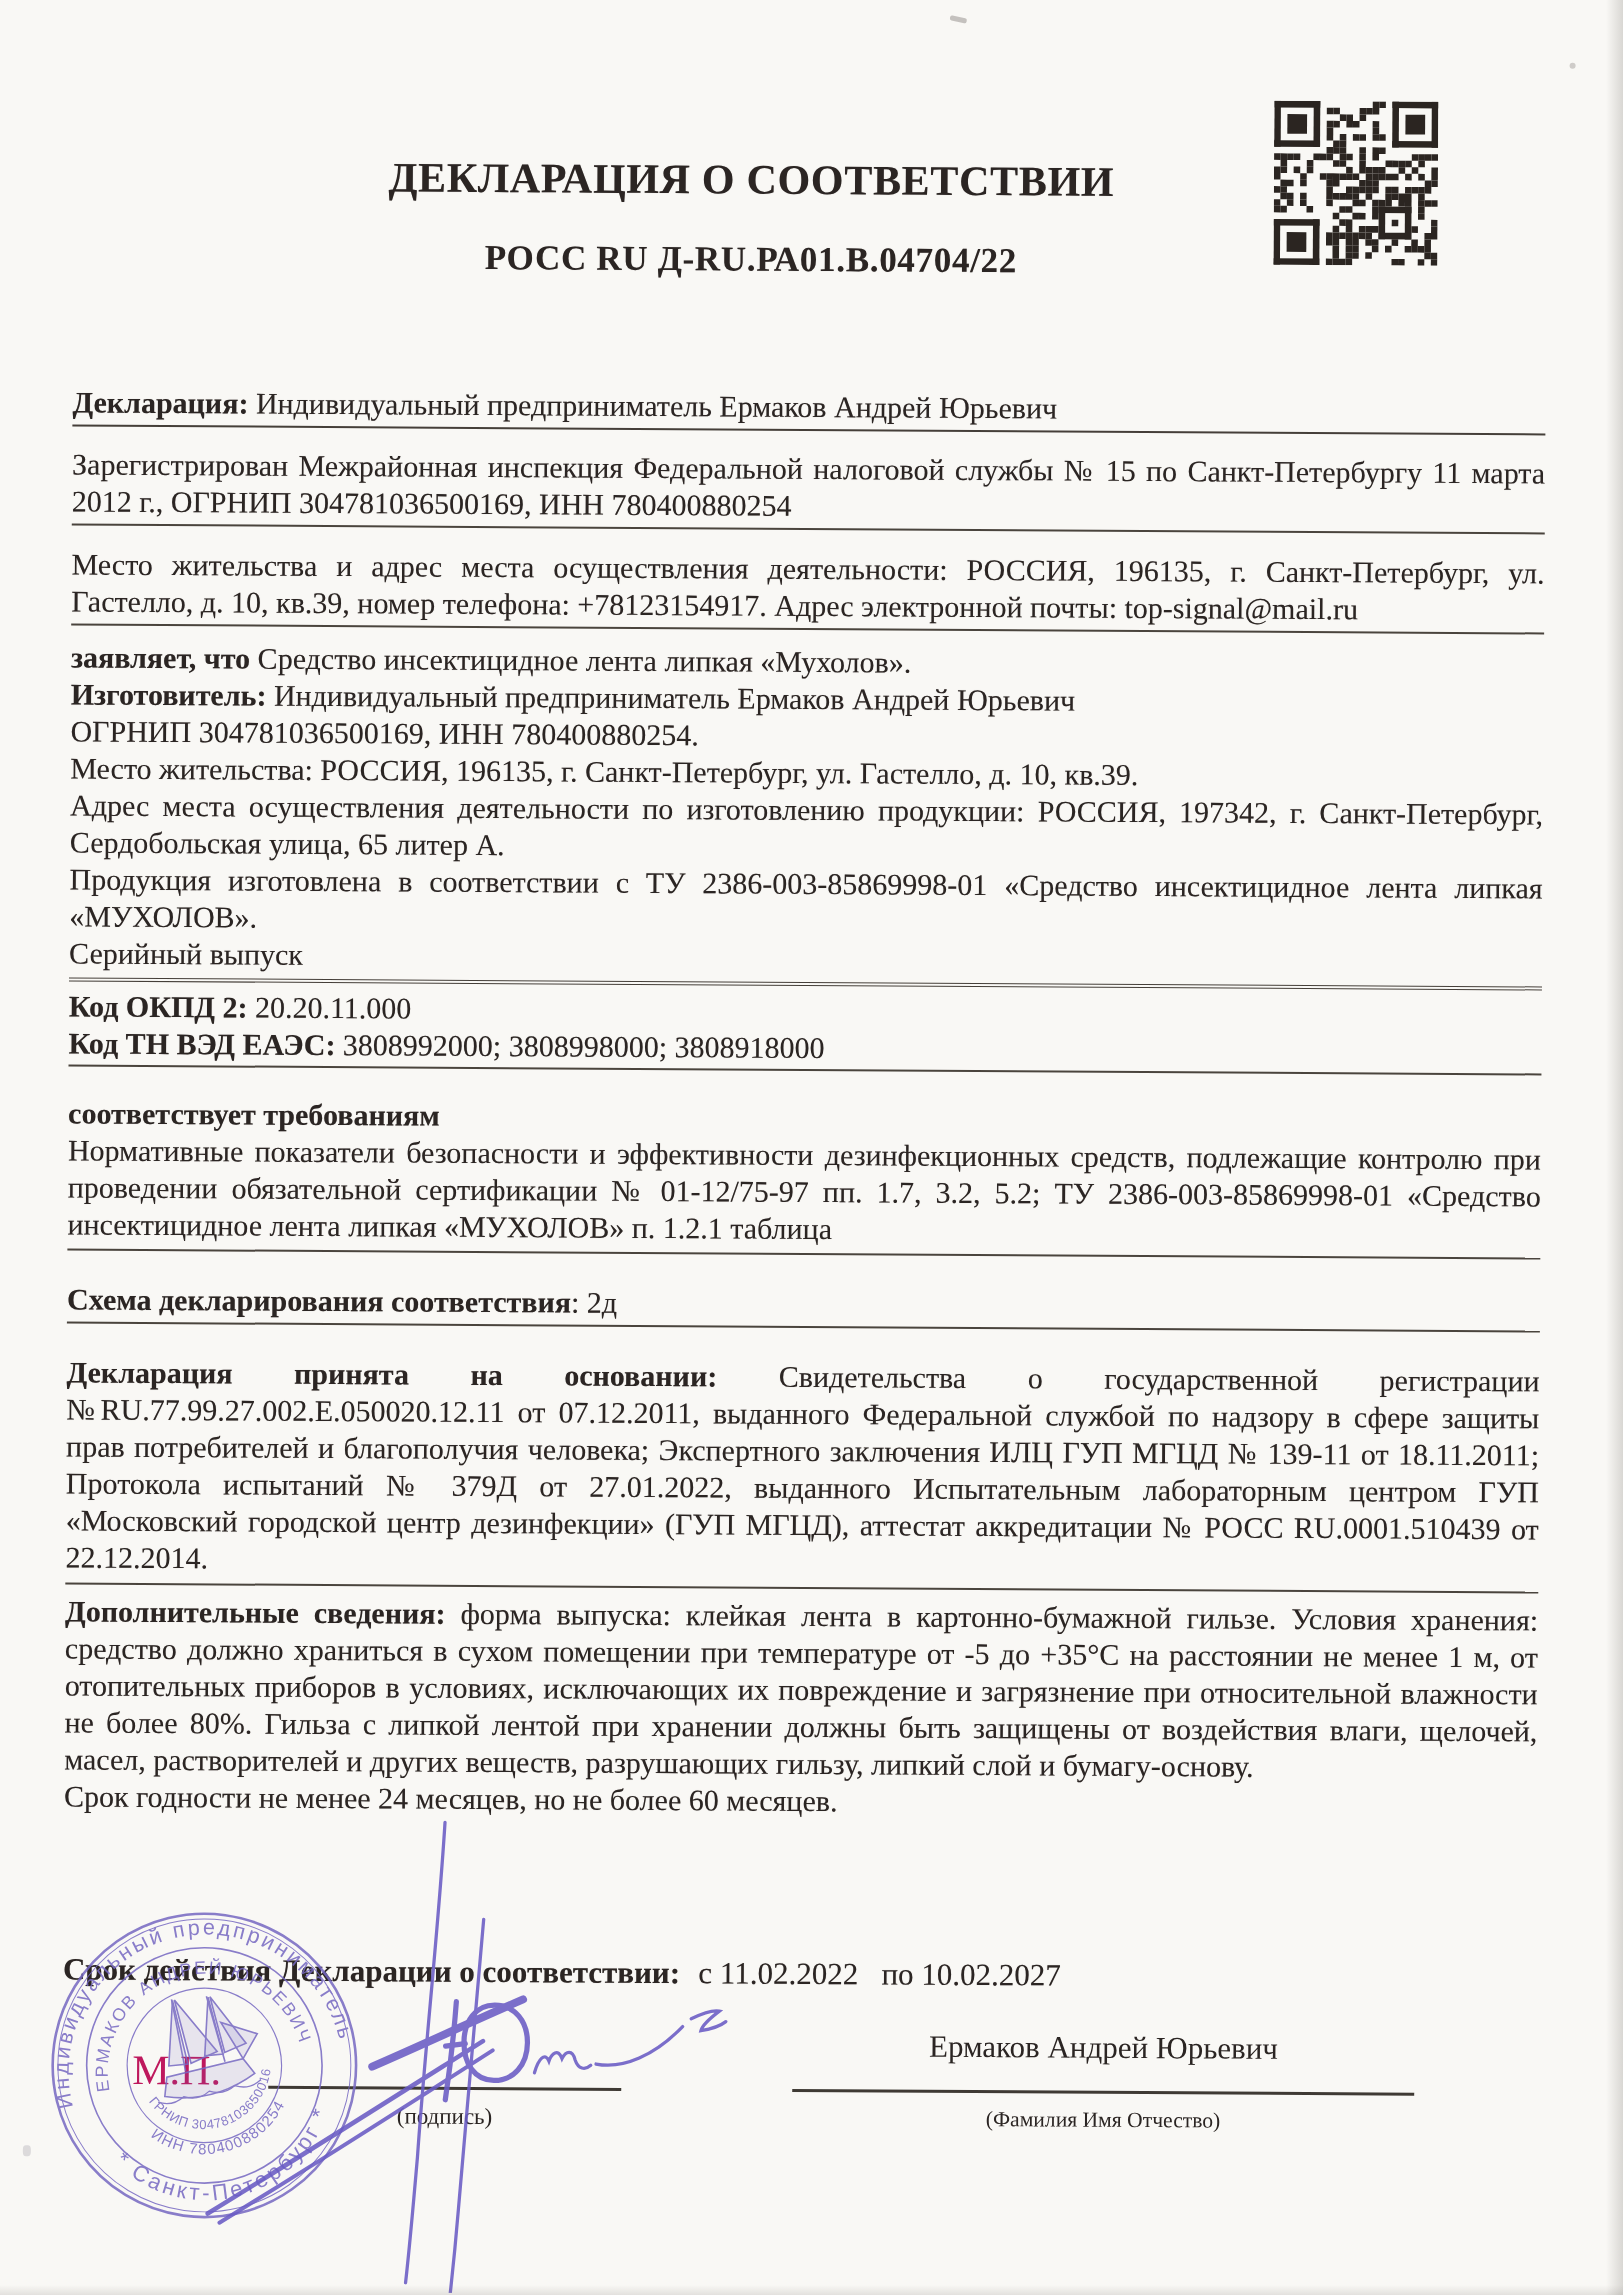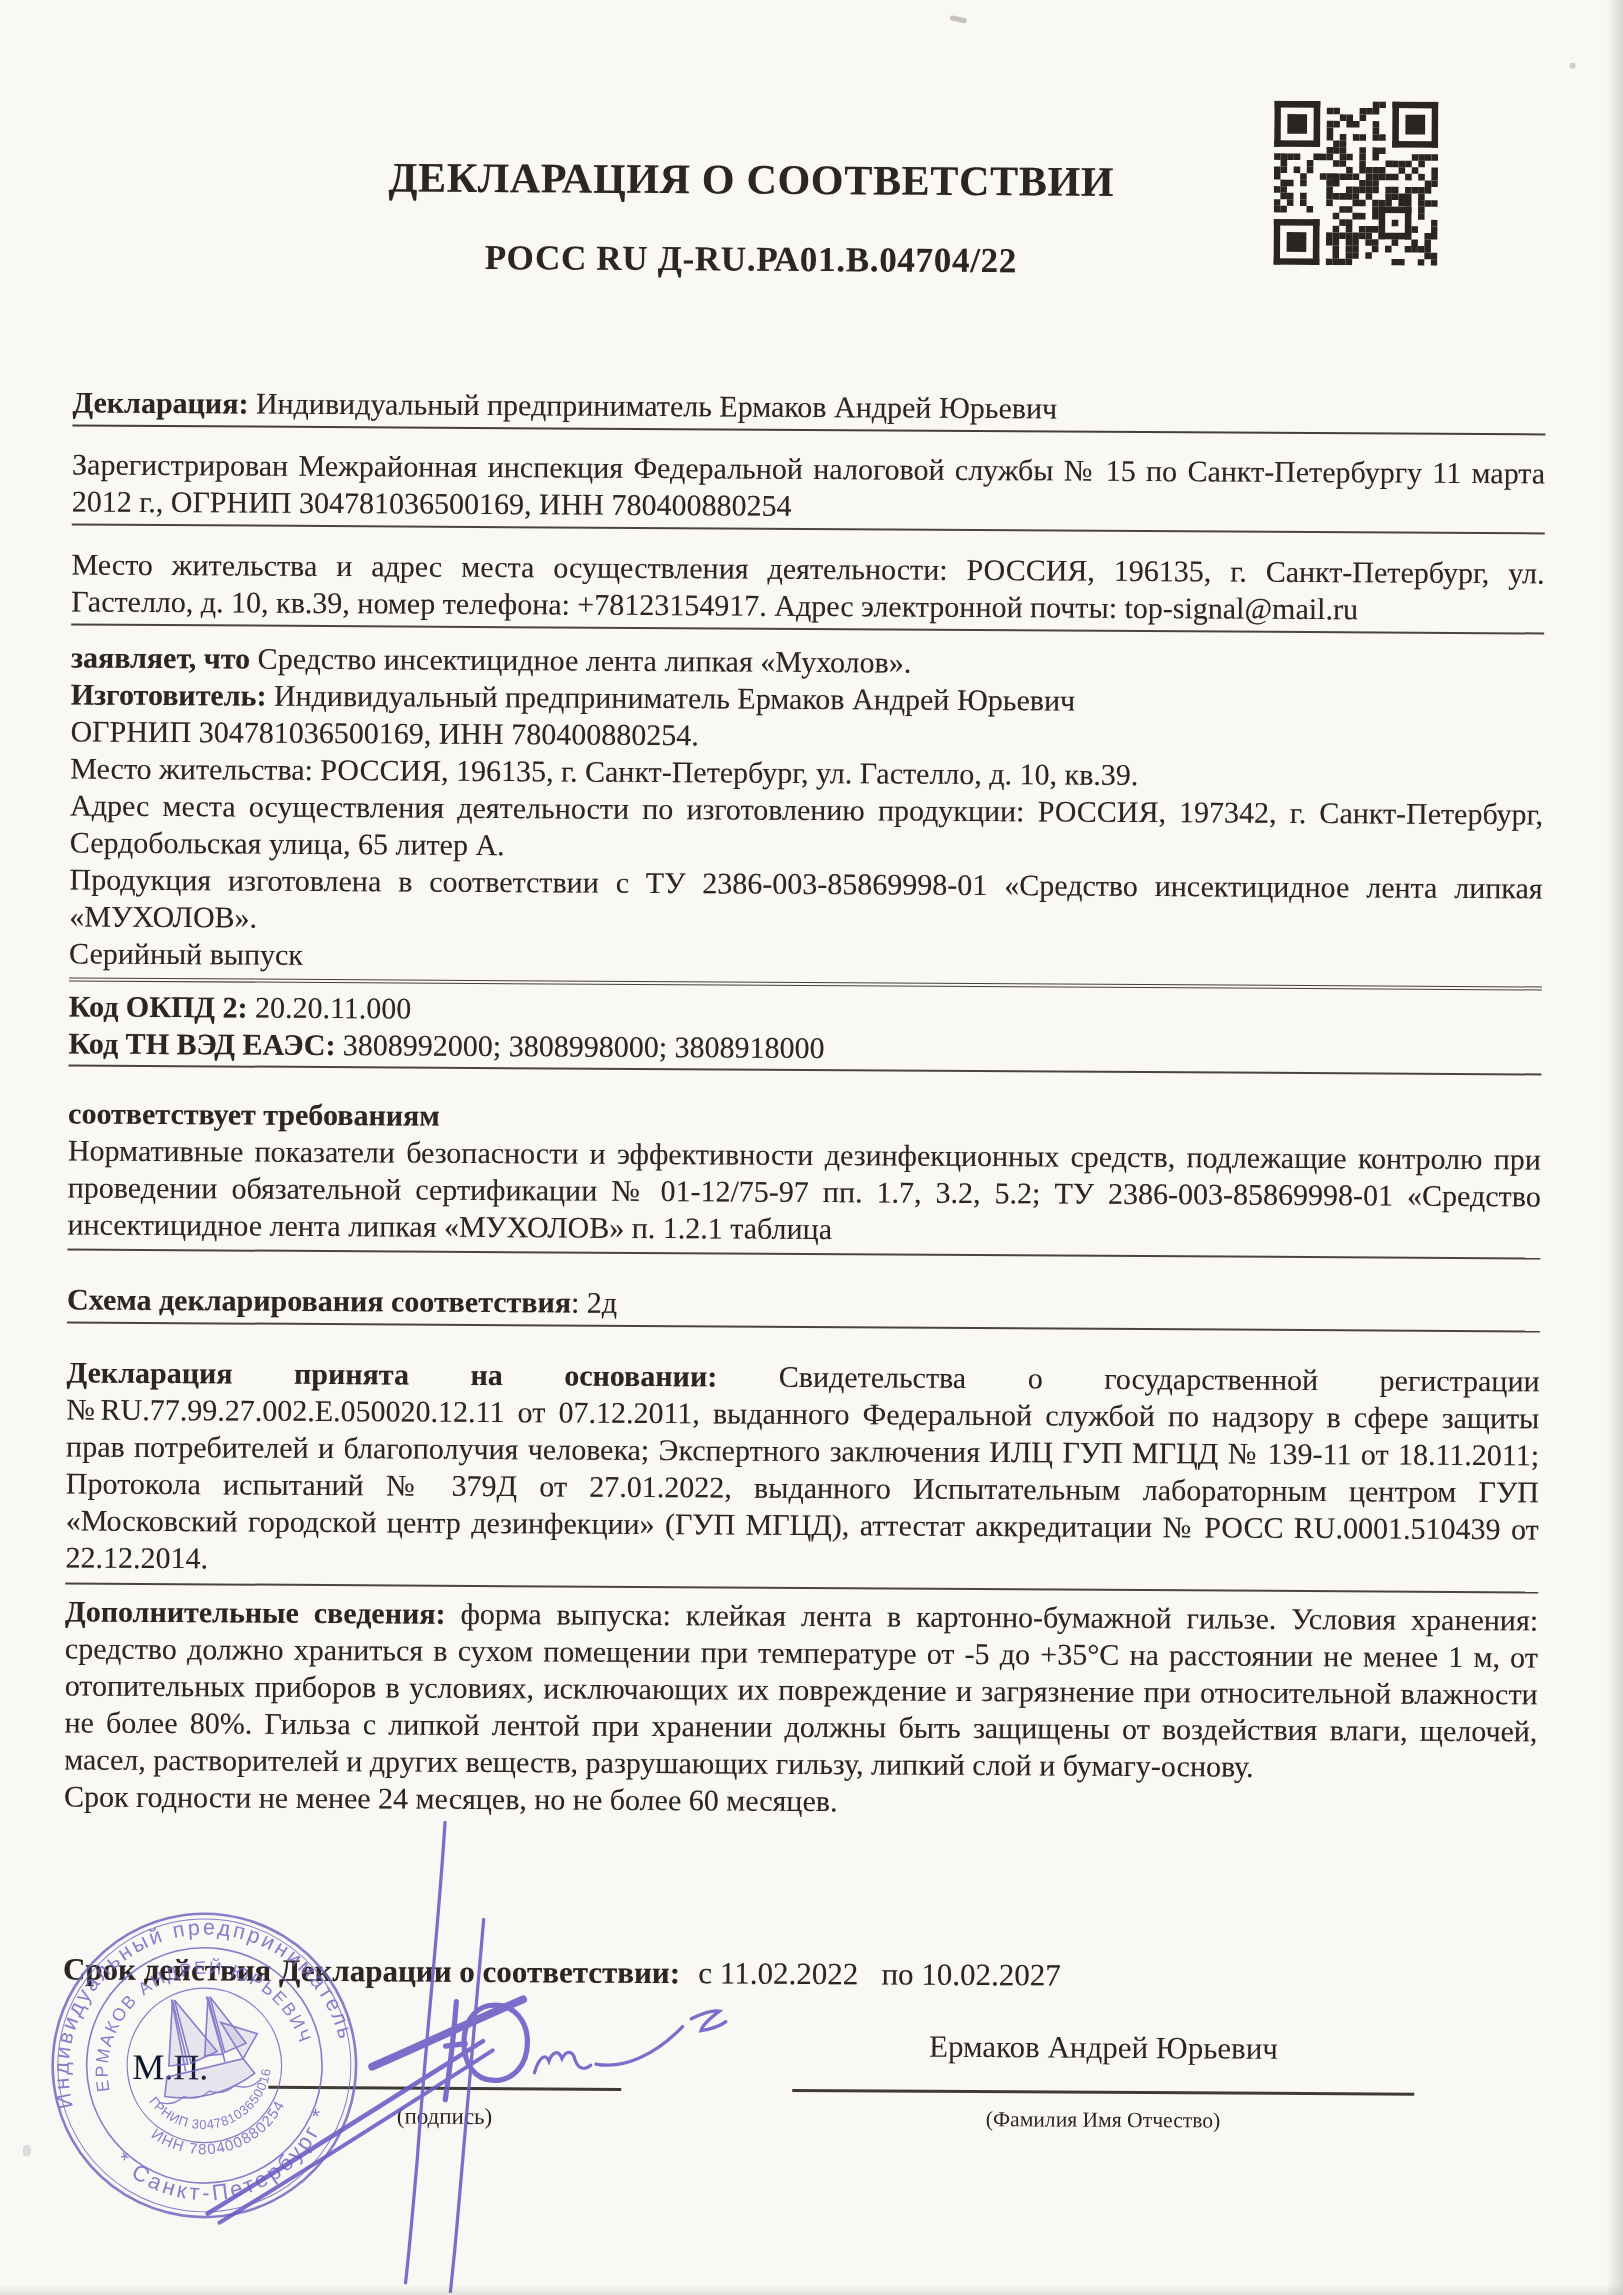--- a/index.html
+++ b/index.html
@@ -27,21 +27,21 @@
   .mt30{margin-top:19.6px;}
   .mt20{margin-top:13px;}
   .mt12{margin-top:7.9px;}
   .mt42{margin-top:27.5px;}
   .mt46{margin-top:30px;}
   .mt8{margin-top:5.2px;}
   .line{display:block;}
   .validity{position:absolute;left:75px;top:1956px;width:1473px;font-size:31px;
     text-shadow:0 0 0.7px rgba(45,35,28,.35);}
   .validity .val{white-space:pre-wrap;margin-left:18.3px;}
-  .mp{position:absolute;left:145px;top:2050px;font-size:36px;color:#0f172a;}
+  .mp{position:absolute;left:145px;top:2050px;font-size:42px;color:#be185d;}
   .sig-line{position:absolute;left:281px;top:2089px;width:353px;height:2.6px;background:#3f3a34;}
   .sig-caption{position:absolute;left:281px;top:2106px;width:353px;text-align:center;font-size:23px;}
   .fio-name{position:absolute;left:805px;top:2028px;width:622px;text-align:center;font-size:31px;}
   .fio-line{position:absolute;left:805px;top:2089px;width:622px;height:2.6px;background:#3f3a34;}
   .fio-caption{position:absolute;left:805px;top:2106px;width:622px;text-align:center;font-size:21.6px;}
   .qr{position:absolute;left:1275px;top:98px;width:164px;height:164px;}
   .qr svg{width:100%;height:100%;}
   .qr rect{fill:#2b2521;}
   .stamp{position:absolute;left:47px;top:1886px;width:340px;height:367px;opacity:.85;}
   .signature{position:absolute;inset:0;pointer-events:none;}

